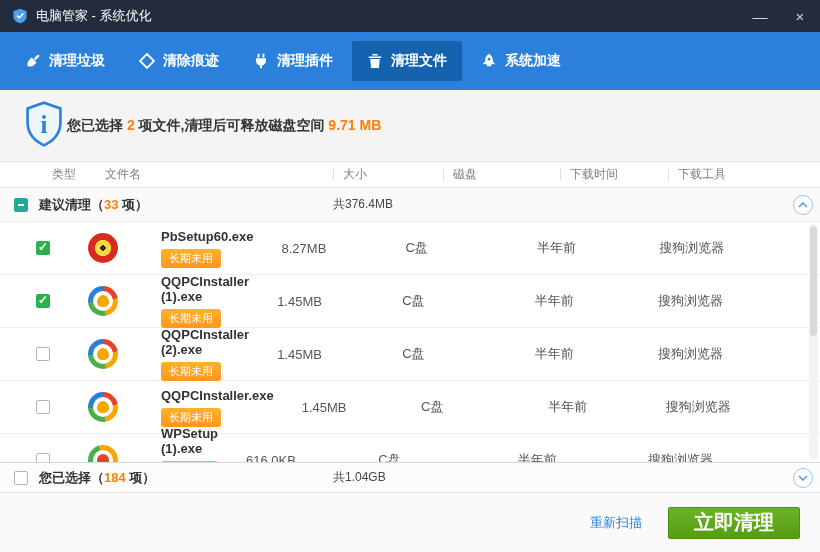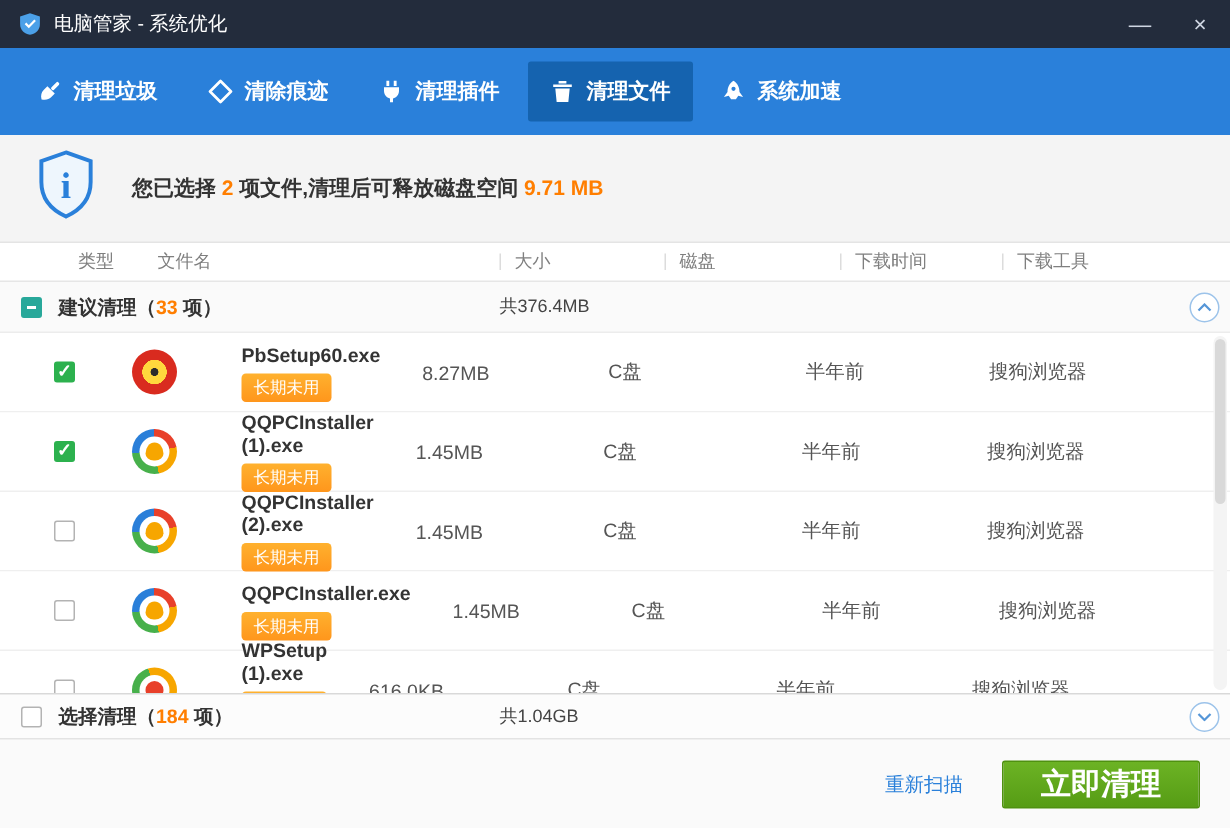--- a/index.html
+++ b/index.html
@@ -35,21 +35,21 @@
     white-space:nowrap;
   }
   .tab.active { background:#1563af; }
   .tab svg { flex:0 0 auto; }
 
   
   .banner {
     flex:0 0 72px; height:72px; background:#f4f4f4; border-bottom:1px solid #e4e4e4;
     display:flex; align-items:center; padding-left:24px;
   }
-  .banner-text { margin-left:24px; font-size:14px; font-weight:bold; color:#333; }
+  .banner-text { margin-left:3px; font-size:14px; font-weight:bold; color:#333; }
   .orange { color:#ff7e00; }
 
   
   .thead {
     flex:0 0 26px; height:26px; display:flex; align-items:center;
     font-size:12px; color:#7f7f7f; border-bottom:1px solid #e6e6e6; background:#fff;
   }
   .th-lead { flex:1; display:flex; }
   .th-type { margin-left:52px; }
   .th-file { margin-left:29px; }
@@ -318,21 +318,21 @@
         <div class="cell col-tool">搜狗浏览器</div>
         <div class="row-end"></div>
       </div>
 
     </div>
 
     <div class="group-row bottom">
       <div class="g-lead">
         <span class="cb"></span>
         <span class="group-label">
-          <span>选择清理（</span><span class="orange">184</span><span> 项）</span>
+          <span>您已选择（</span><span class="orange">184</span><span> 项）</span>
         </span>
       </div>
       <div class="col-size group-total">共1.04GB</div>
       <div class="col-disk"></div>
       <div class="col-time"></div>
       <div class="col-tool"></div>
       <div class="row-end">
         <span class="chev">
           <svg width="10" height="6" viewBox="0 0 10 6">
               <path d="M1 1 L5 5 L9 1" stroke="#5596d8" stroke-width="1.5" fill="none"></path>

